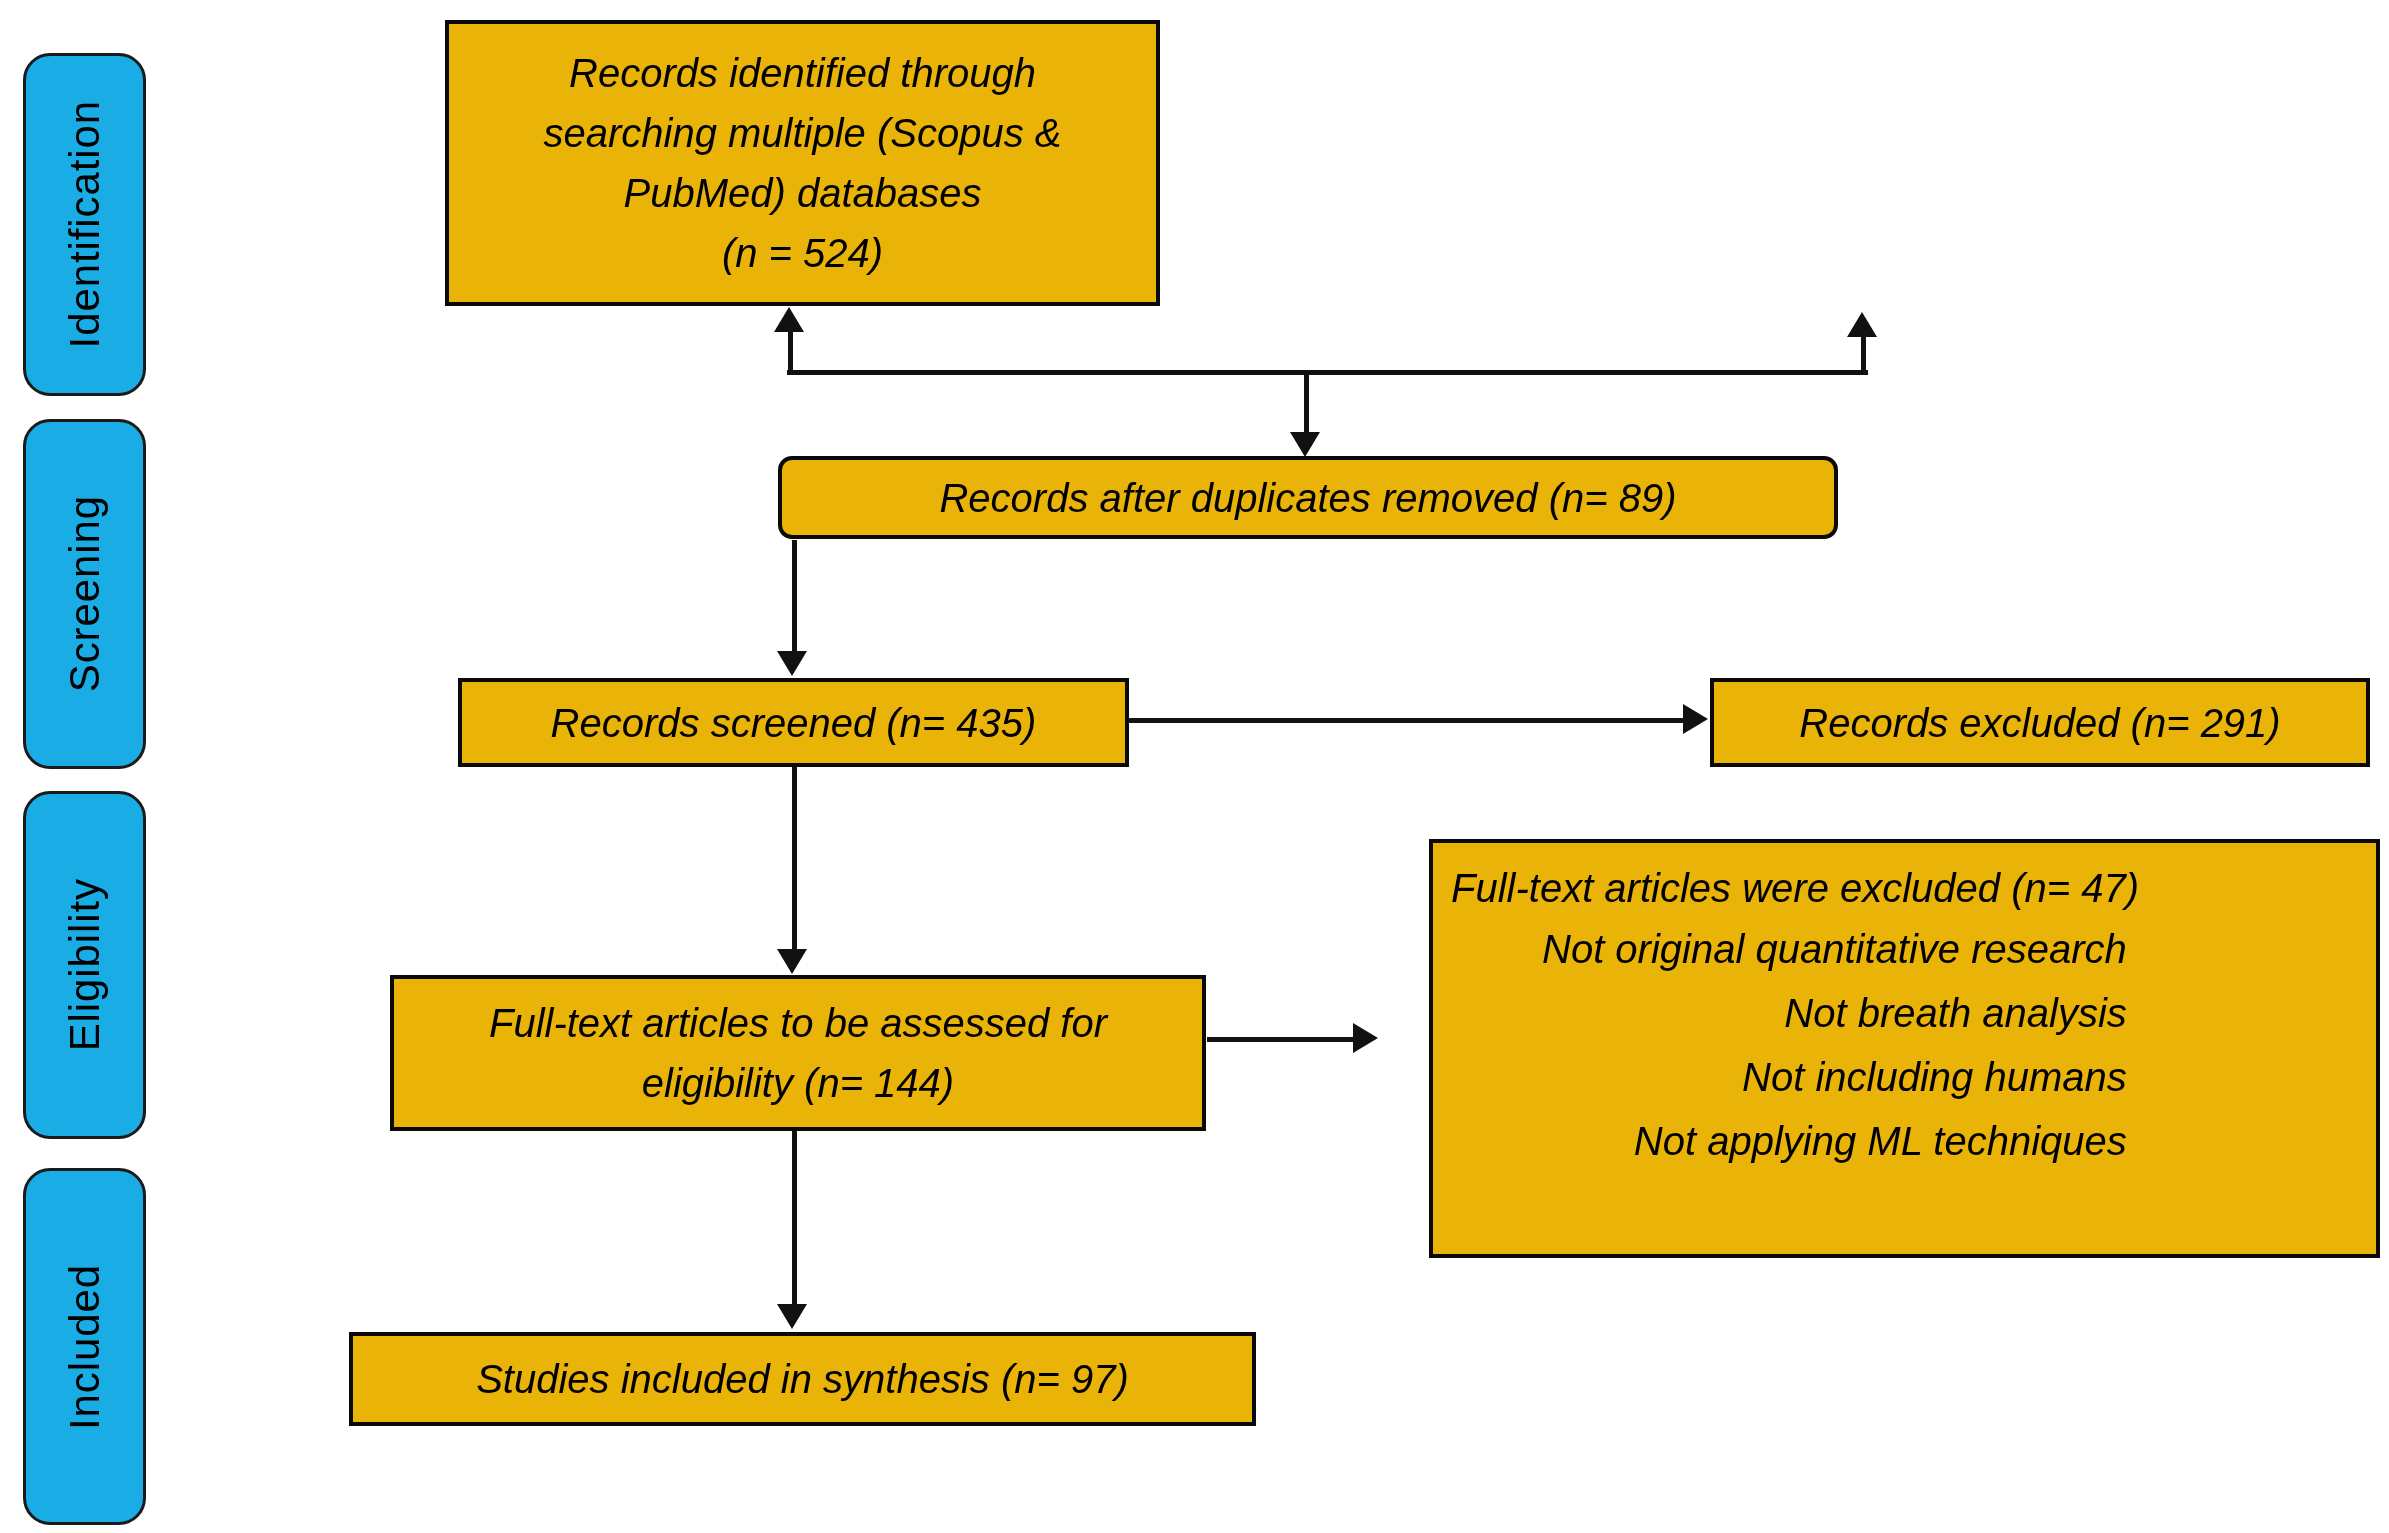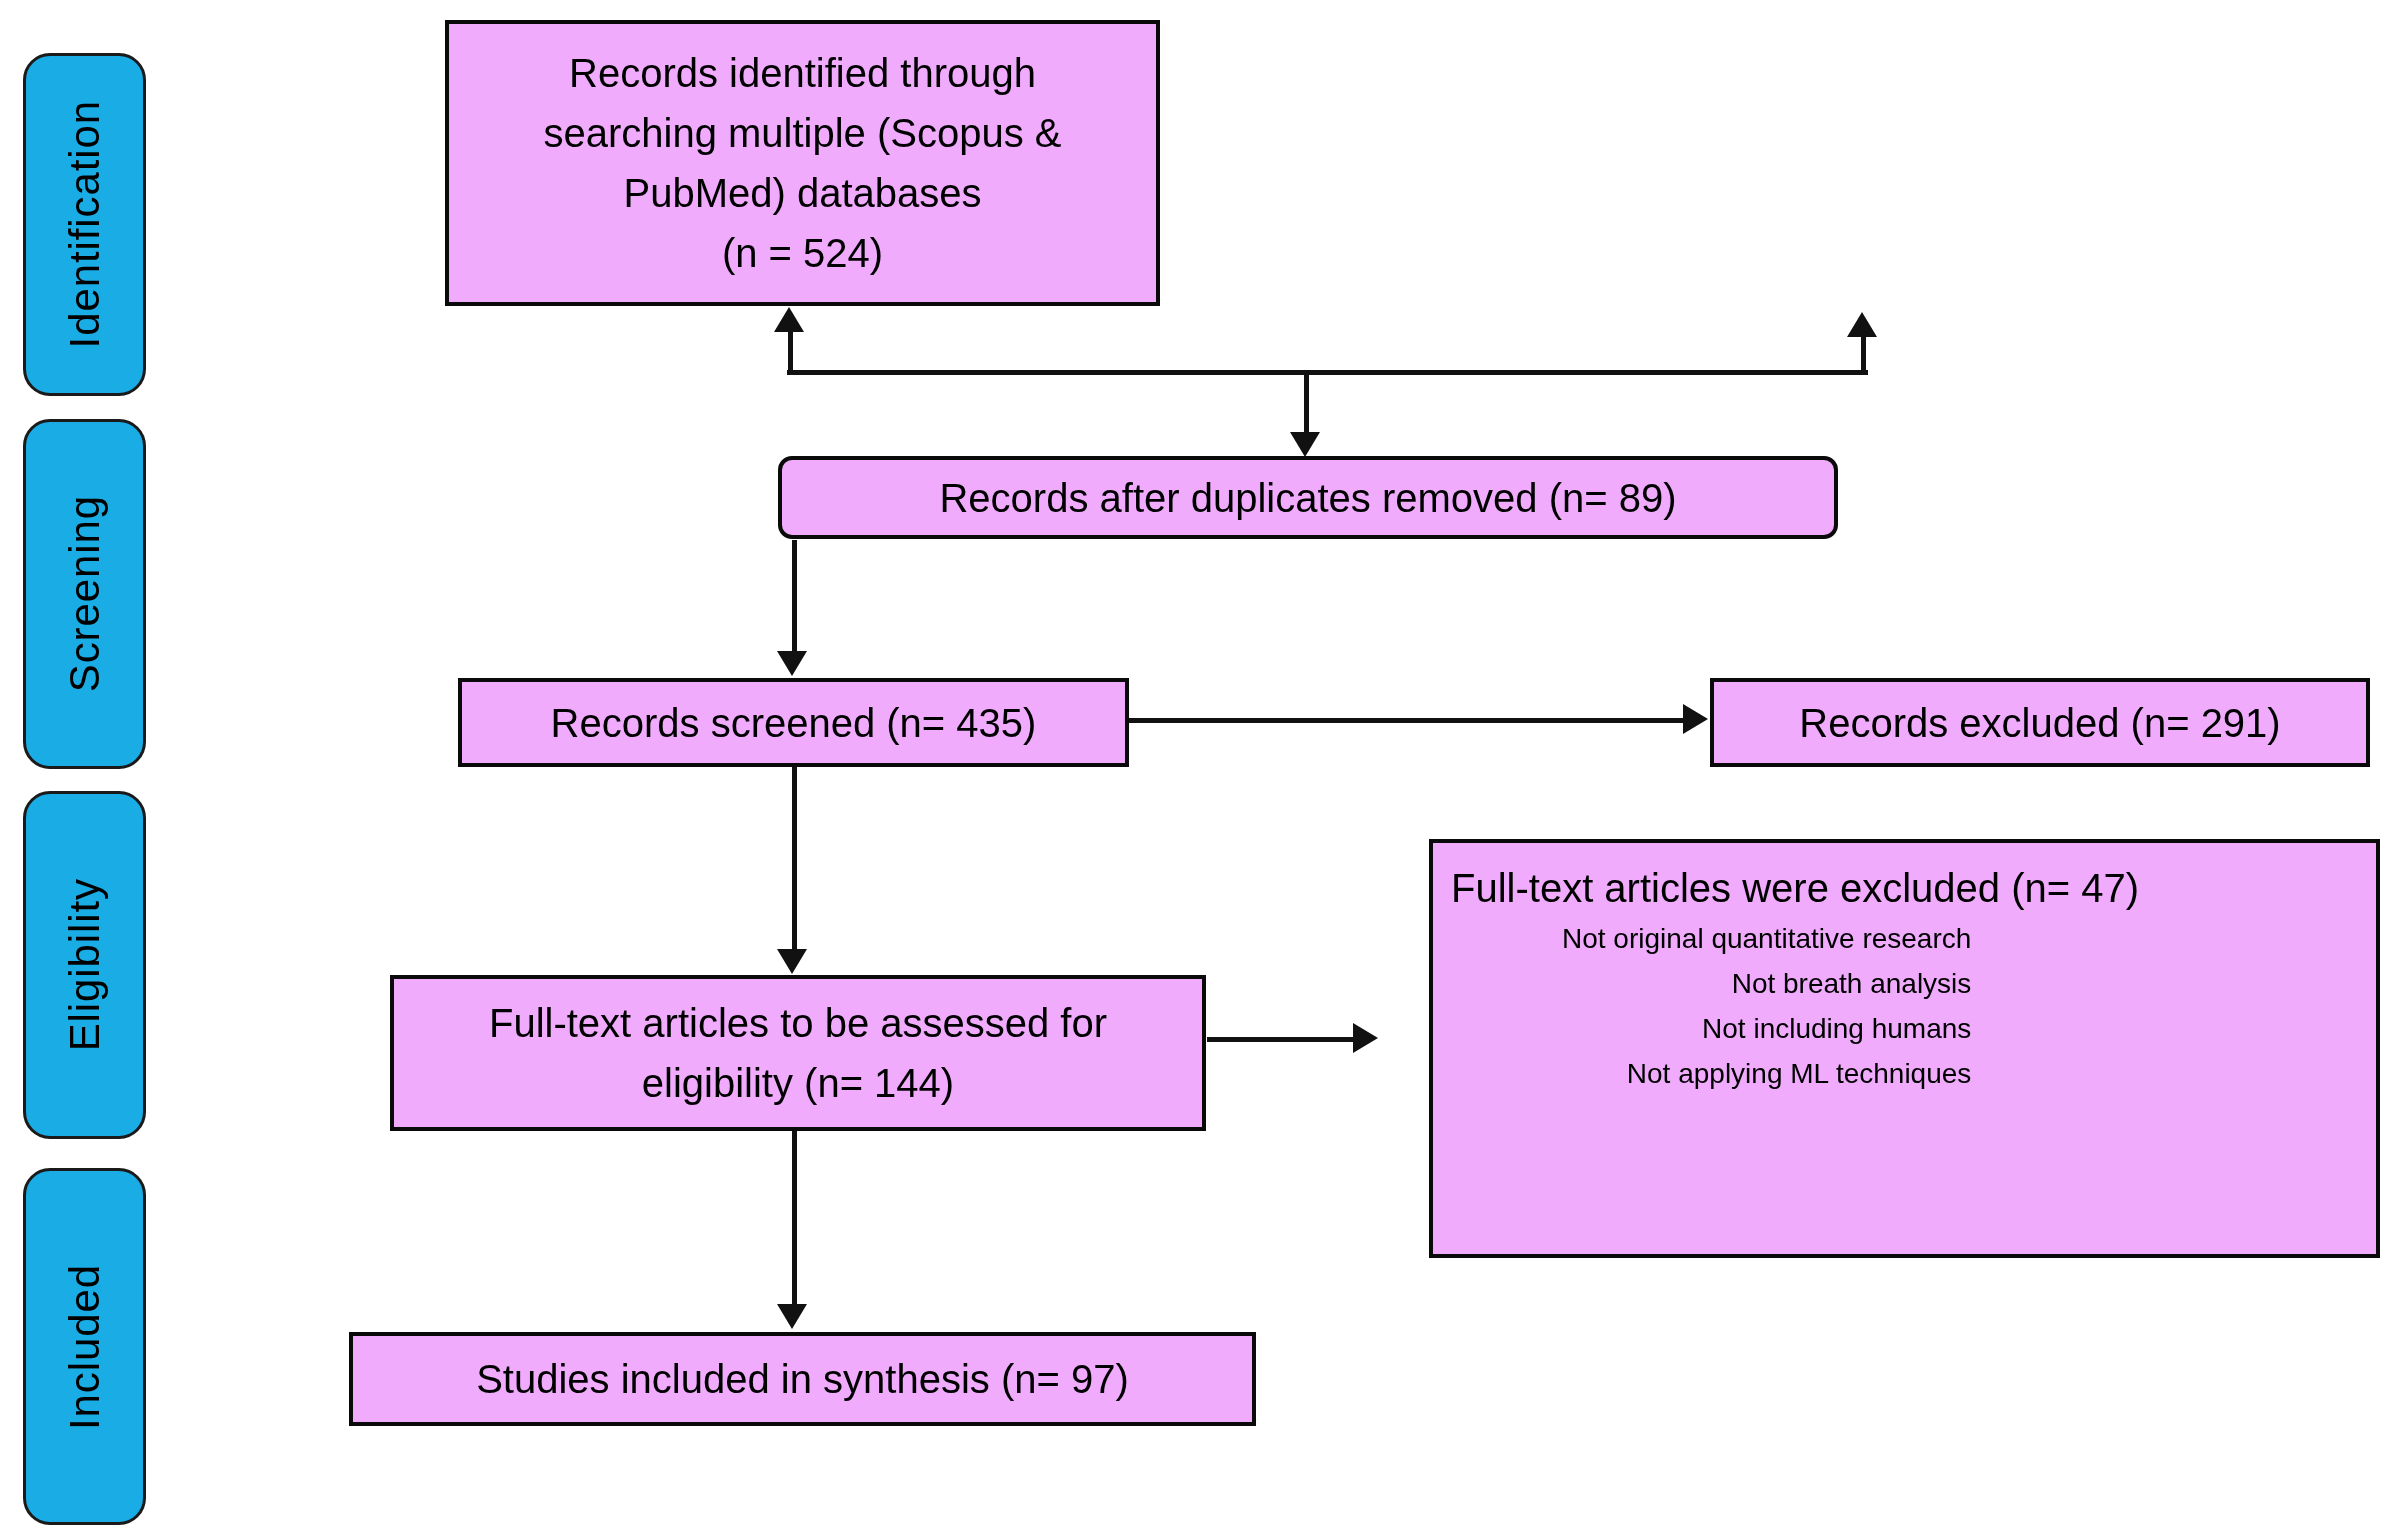--- a/index.html
+++ b/index.html
@@ -35,27 +35,28 @@
     white-space: nowrap;
   }
   #stage-identification { top: 53px;   height: 343px; }
   #stage-screening      { top: 419px;  height: 350px; }
   #stage-eligibility    { top: 791px;  height: 348px; }
   #stage-included       { top: 1168px; height: 357px; }
 
   
   .fbox {
     position: absolute;
-    background: #f0abfc;
+    background: #eab308;
     border: 4.5px solid #0a0a0a;
     box-sizing: border-box;
     display: flex;
     align-items: center;
     justify-content: center;
     text-align: center;
+    font-style: italic;
   }
   .box-text {
     font-size: 40px;
     line-height: 1.5;
     white-space: pre-line;
     padding: 3.6px 14.5px;
   }
   #box-identified  { left: 445px;  top: 20px;   width: 715px;  height: 286px; }
   #box-additional  { left: 1462px; top: 86px;   width: 787px;  height: 225px; }
   #box-duplicates  { left: 778px;  top: 456px;  width: 1060px; height: 83px; border-radius: 14px; }
@@ -67,21 +68,21 @@
   #box-ft-excluded {
     left: 1429px; top: 839px; width: 951px; height: 419px;
     flex-direction: column;
     align-items: flex-start;
     justify-content: flex-start;
     text-align: right;
     padding: 16.3px 12.7px 9px 18px;
   }
   #box-ft-excluded .ft-title { font-size: 40px; line-height: 1.45; }
   .reasons { padding-left: 91px; }
-  .reason  { font-size: 28px; line-height: 1.6; margin-left: 20px; }
+  .reason  { font-size: 40px; line-height: 1.6; }
 
   
   .line { position: absolute; background: #111111; }
   .ah { position: absolute; width: 0; height: 0; }
   .ah-up    { border-left: 15.4px solid transparent; border-right: 15.4px solid transparent; border-bottom: 25.4px solid #111; }
   .ah-down  { border-left: 15.4px solid transparent; border-right: 15.4px solid transparent; border-top: 25.4px solid #111; }
   .ah-right { border-top: 15.4px solid transparent; border-bottom: 15.4px solid transparent; border-left: 25.4px solid #111; }
 
   #l-merge-h        { left: 787px;  top: 370px;  width: 1081px; height: 4.5px; }
   #l-merge-left-v   { left: 788px;  top: 328px;  width: 4.5px;    height: 45px; }

